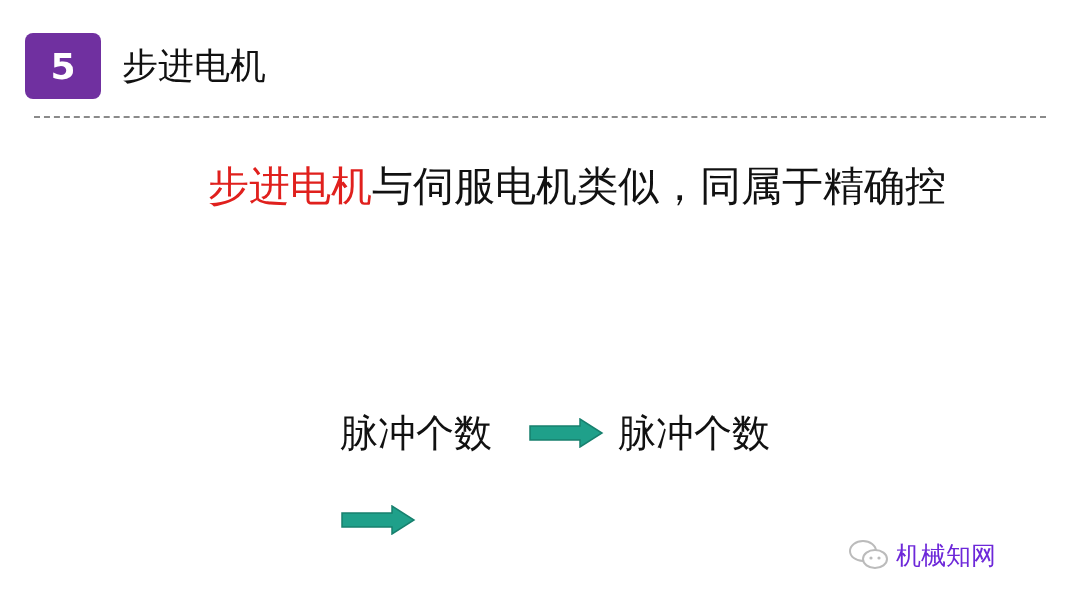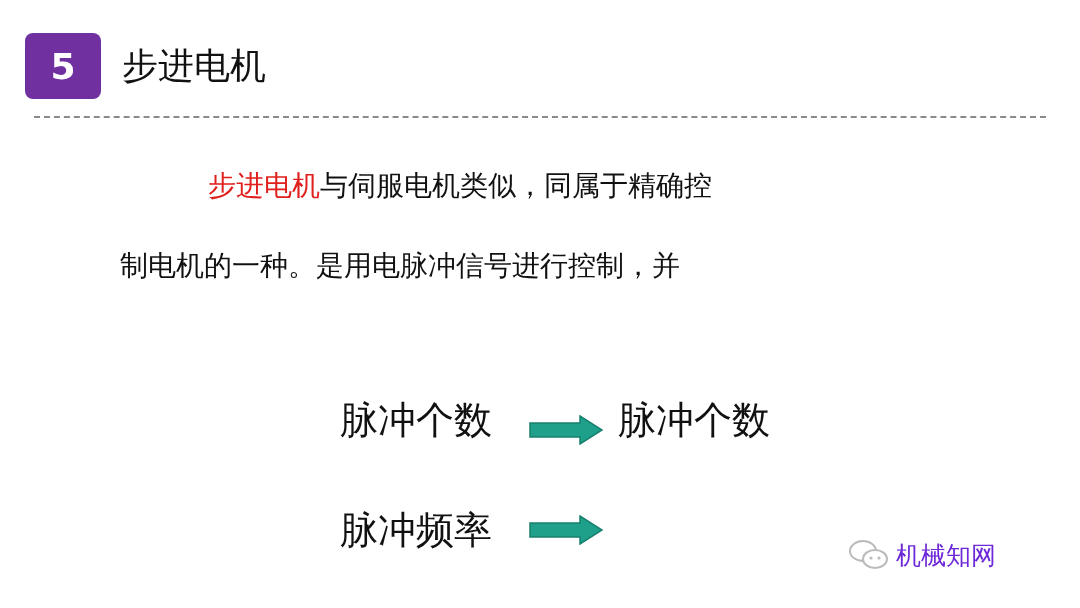--- a/index.html
+++ b/index.html
@@ -15,62 +15,61 @@
   }
   .title {
     position:absolute; left:122px; top:42px; font-size:36px; color:#111; line-height:48px;
   }
   .divider {
     position:absolute; left:34px; top:116px; width:1012px; height:0;
     border-top:2px dashed #8a8a8a;
   }
   .para {
     position:absolute; left:120px; top:146px; width:860px;
-    font-size:28px; line-height:80px; color:#111;
+    font-size:41px; line-height:80px; color:#111;
   }
   .para .indent { display:inline-block; width:88px; }
   .para .hl { color:#e0201d; }
   .row {
     position:absolute; left:340px; font-size:38px; line-height:50px; display:flex; align-items:center;
   }
-  .row1 { top:395px;align-items:flex-end; }
+  .row1 { top:408px; }
   .row2 { top:505px; }
   .row .lbl { width:188px; }
   .arrow { width:76px; height:30px; margin:0 14px 0 0; }
   .watermark {
     position:absolute; left:848px; top:538px; display:flex; align-items:center;
     color:#6d28d9; font-size:25px;
   }
   .wm-icon { width:42px; height:34px; margin-right:6px; }
 </style>
 </head>
 <body>
 
 <div class="badge">
   <span>5</span>
 </div>
 <div class="title">步进电机</div>
 <div class="divider"></div>
 
 <div class="para">
   <span class="indent"></span><span class="hl">步进电机</span><span>与伺服电机类似，同属于精确控</span><br>
-  <span>制电机的一种。是用电脉冲信号进行控制，并</span><br>
+  <br>
   <br>
 </div>
 
 <div class="row row1">
   <span class="lbl">脉冲个数</span>
   <svg class="arrow" viewBox="0 0 76 30">
     <polygon points="2,8 52,8 52,1 74,15 52,29 52,22 2,22" fill="#1fa08a" stroke="#17806e" stroke-width="1.5"></polygon>
   </svg>
   <span>脉冲个数</span>
 </div>
 
 <div class="row row2">
-  <span class="lbl">脉冲频率</span>
   <svg class="arrow" viewBox="0 0 76 30">
     <polygon points="2,8 52,8 52,1 74,15 52,29 52,22 2,22" fill="#1fa08a" stroke="#17806e" stroke-width="1.5"></polygon>
   </svg>
 </div>
 
 <div class="watermark">
   <svg class="wm-icon" viewBox="0 0 42 34">
     <ellipse cx="15" cy="13" rx="13" ry="10" fill="none" stroke="#bbb" stroke-width="2"></ellipse>
     <ellipse cx="27" cy="21" rx="12" ry="9" fill="#fff" stroke="#bbb" stroke-width="2"></ellipse>
     <circle cx="23" cy="20" r="1.6" fill="#bbb"></circle>

